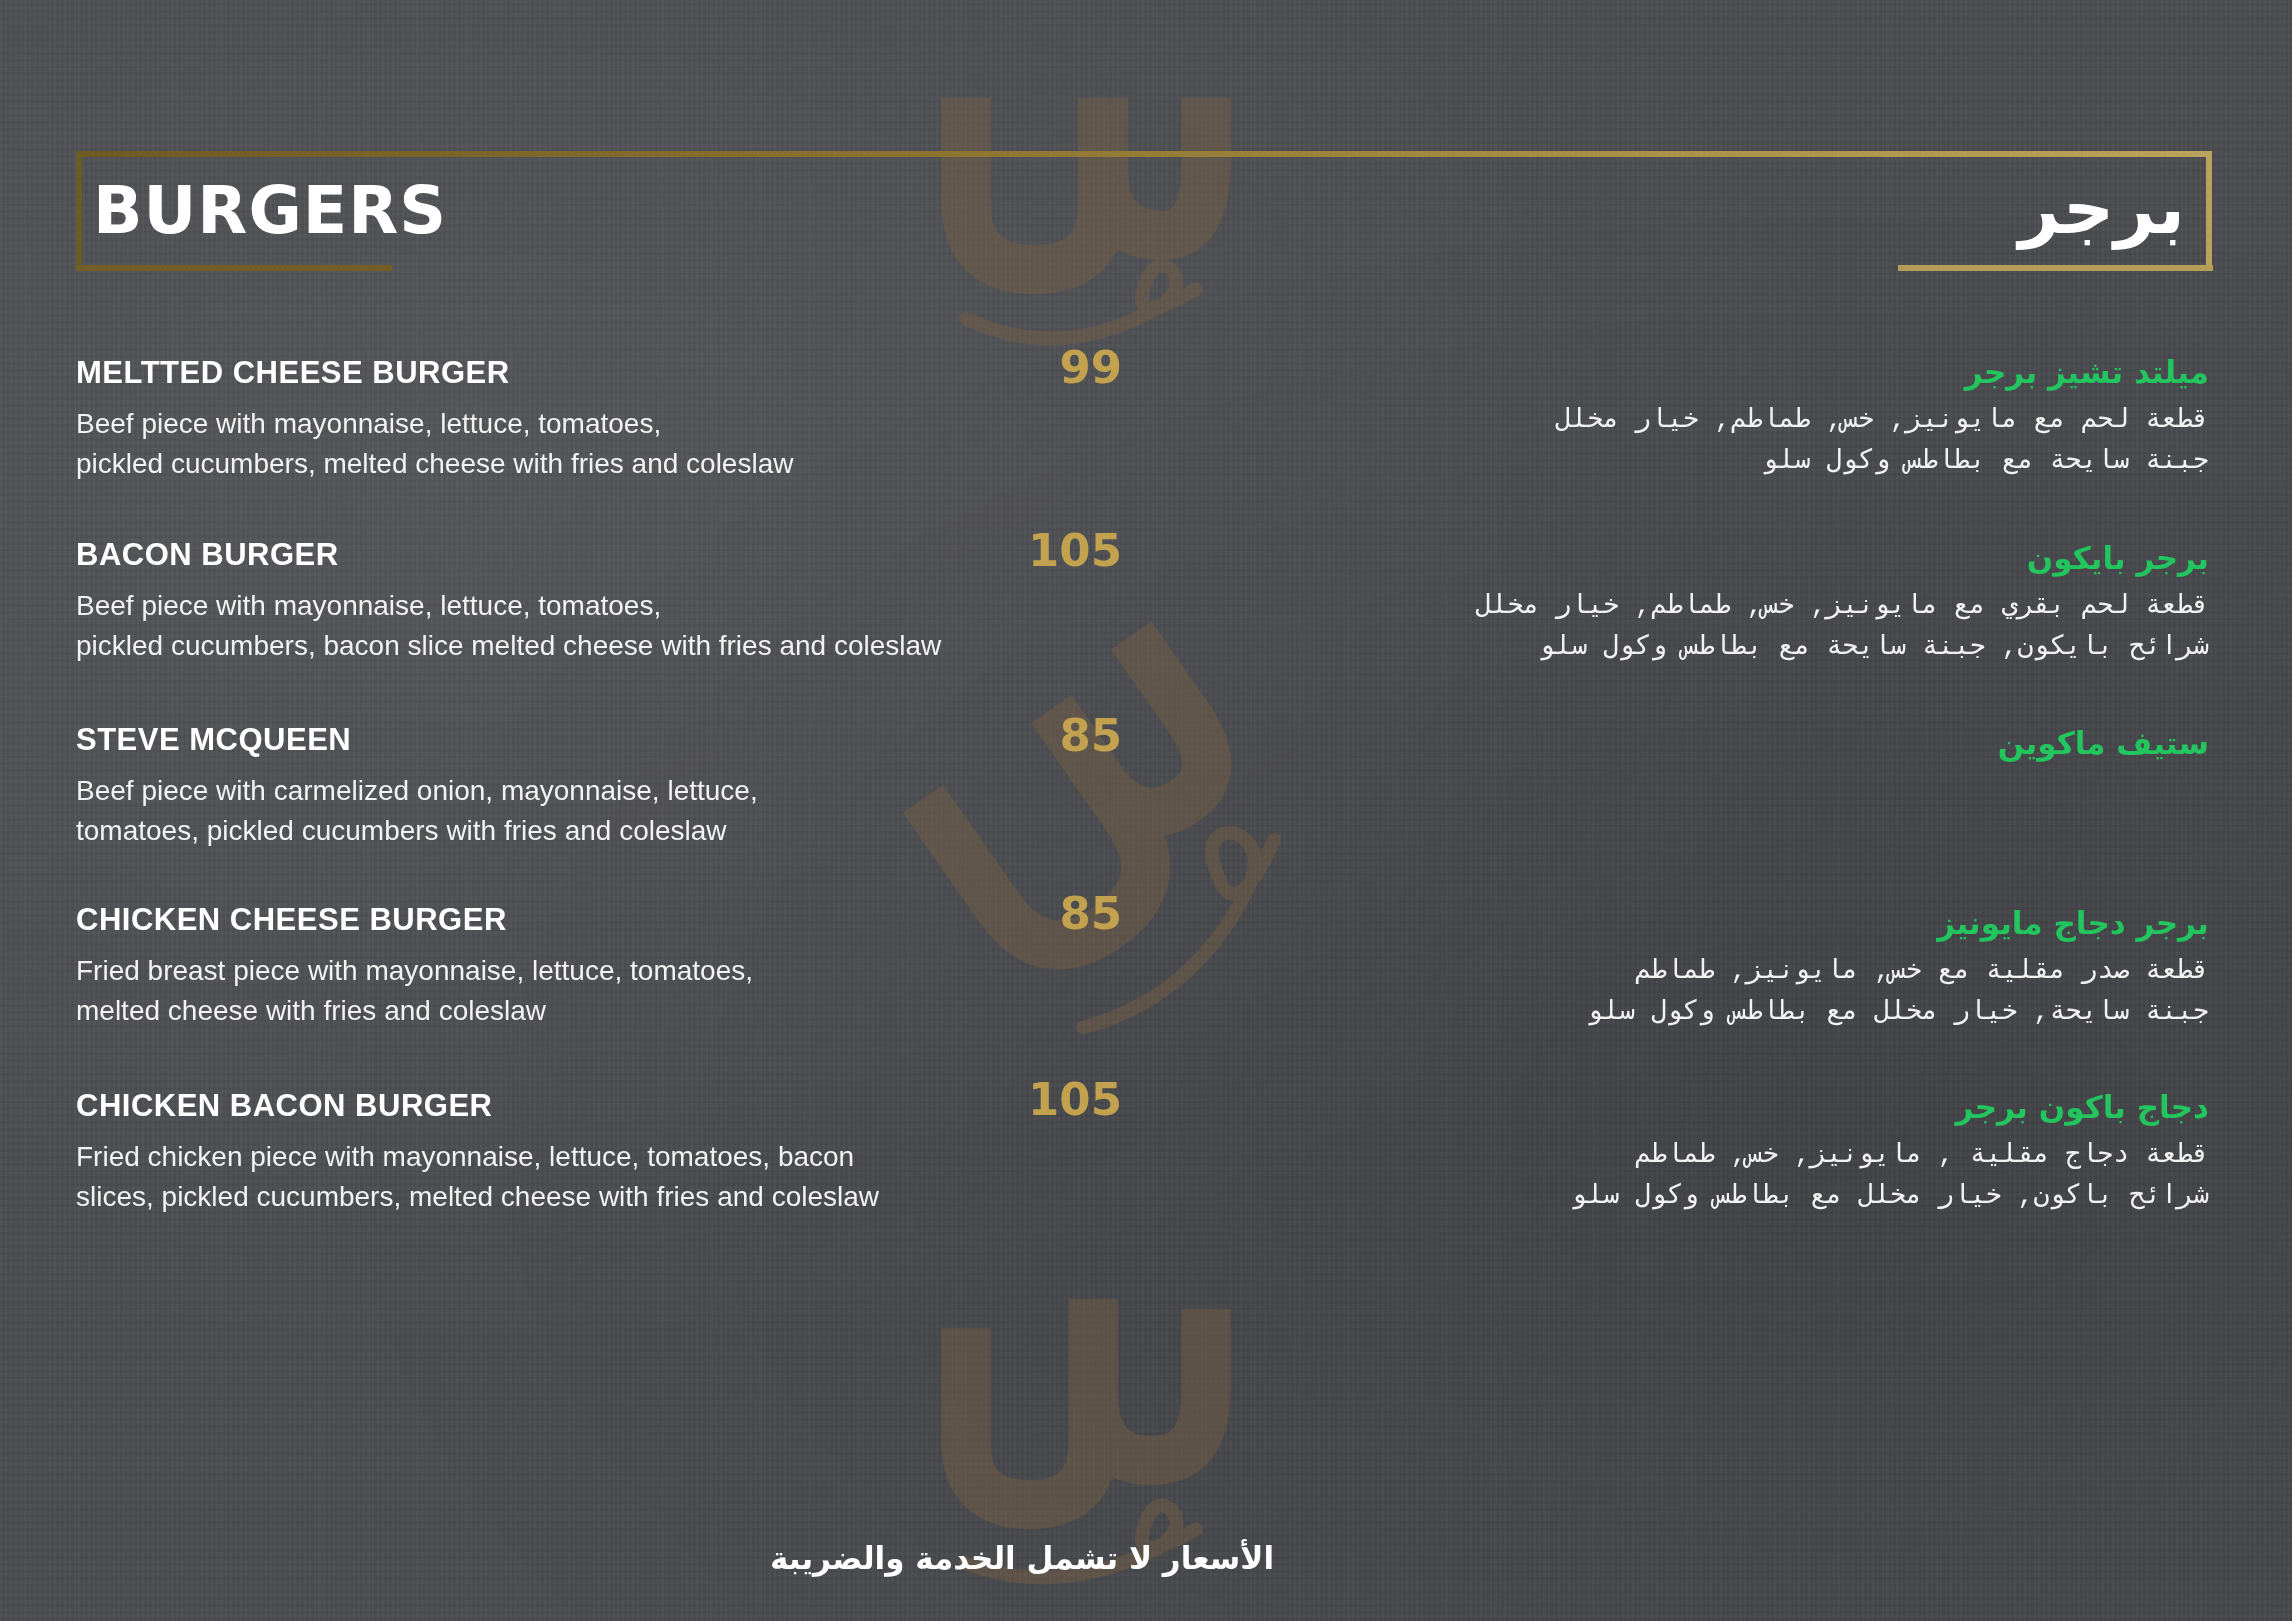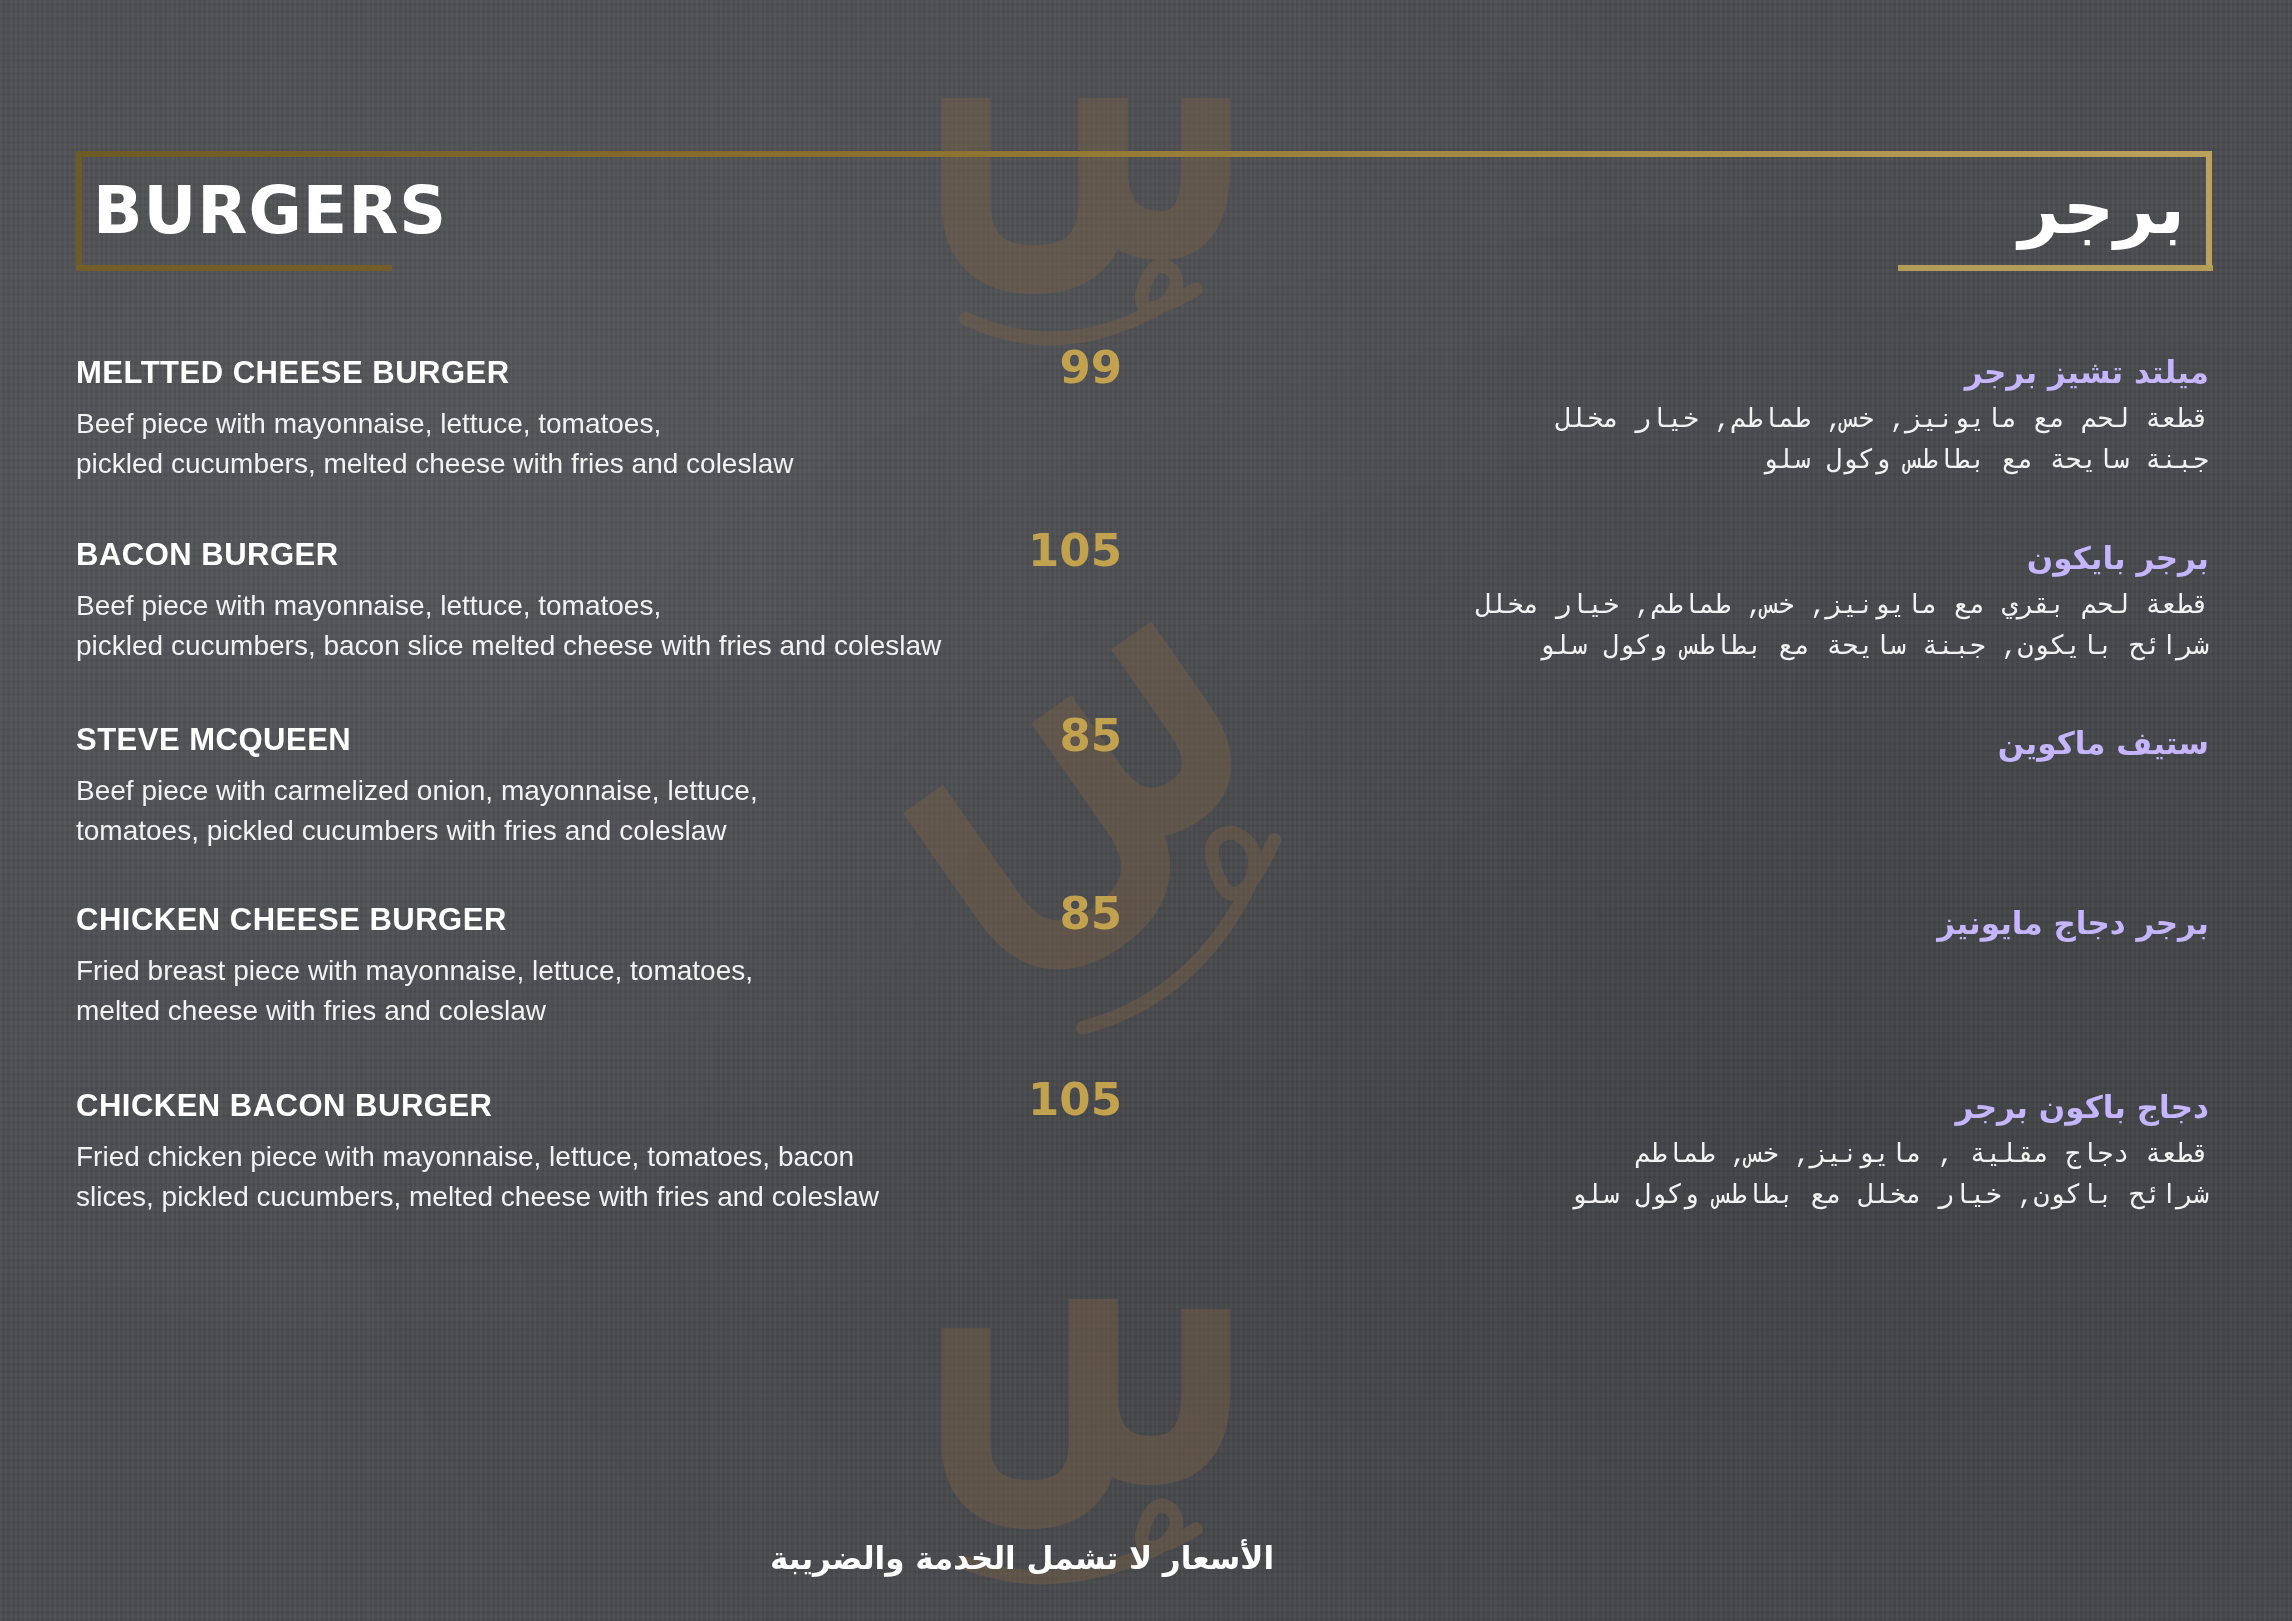--- a/index.html
+++ b/index.html
@@ -133,21 +133,21 @@
       position: absolute;
       right: 84px;
       width: 745px;
       direction: rtl;
       text-align: right;
     }
     .item-ar .name {
       font-family: "DejaVu Sans", sans-serif;
       font-weight: bold;
       font-size: 31px;
-      color: #c4b5fd;
+      color: #22c55e;
       line-height: 43px;
       white-space: nowrap;
     }
     .item-ar .desc {
       font-family: Liberation Mono, monospace;
       font-size: 26.5px;
       color: #f2f2f2;
       line-height: 41px;
       margin-top: 5.9px;
       white-space: nowrap;
@@ -263,20 +263,24 @@
     <div>شرائح بايكون, جبنة سايحة مع بطاطس وكول سلو</div>
   </div>
 </div>
 
 <div class="item-ar" style="top:722px;">
   <div class="name">ستيف ماكوين</div>
 </div>
 
 <div class="item-ar" style="top:902px;">
   <div class="name">برجر دجاج مايونيز</div>
+  <div class="desc">
+    <div>قطعة صدر مقلية مع خس, مايونيز, طماطم</div>
+    <div>جبنة سايحة, خيار مخلل مع بطاطس وكول سلو</div>
+  </div>
 </div>
 
 <div class="item-ar" style="top:1086px;">
   <div class="name">دجاج باكون برجر</div>
   <div class="desc">
     <div>قطعة دجاج مقلية , مايونيز, خس, طماطم</div>
     <div>شرائح باكون, خيار مخلل مع بطاطس وكول سلو</div>
   </div>
 </div>
 

